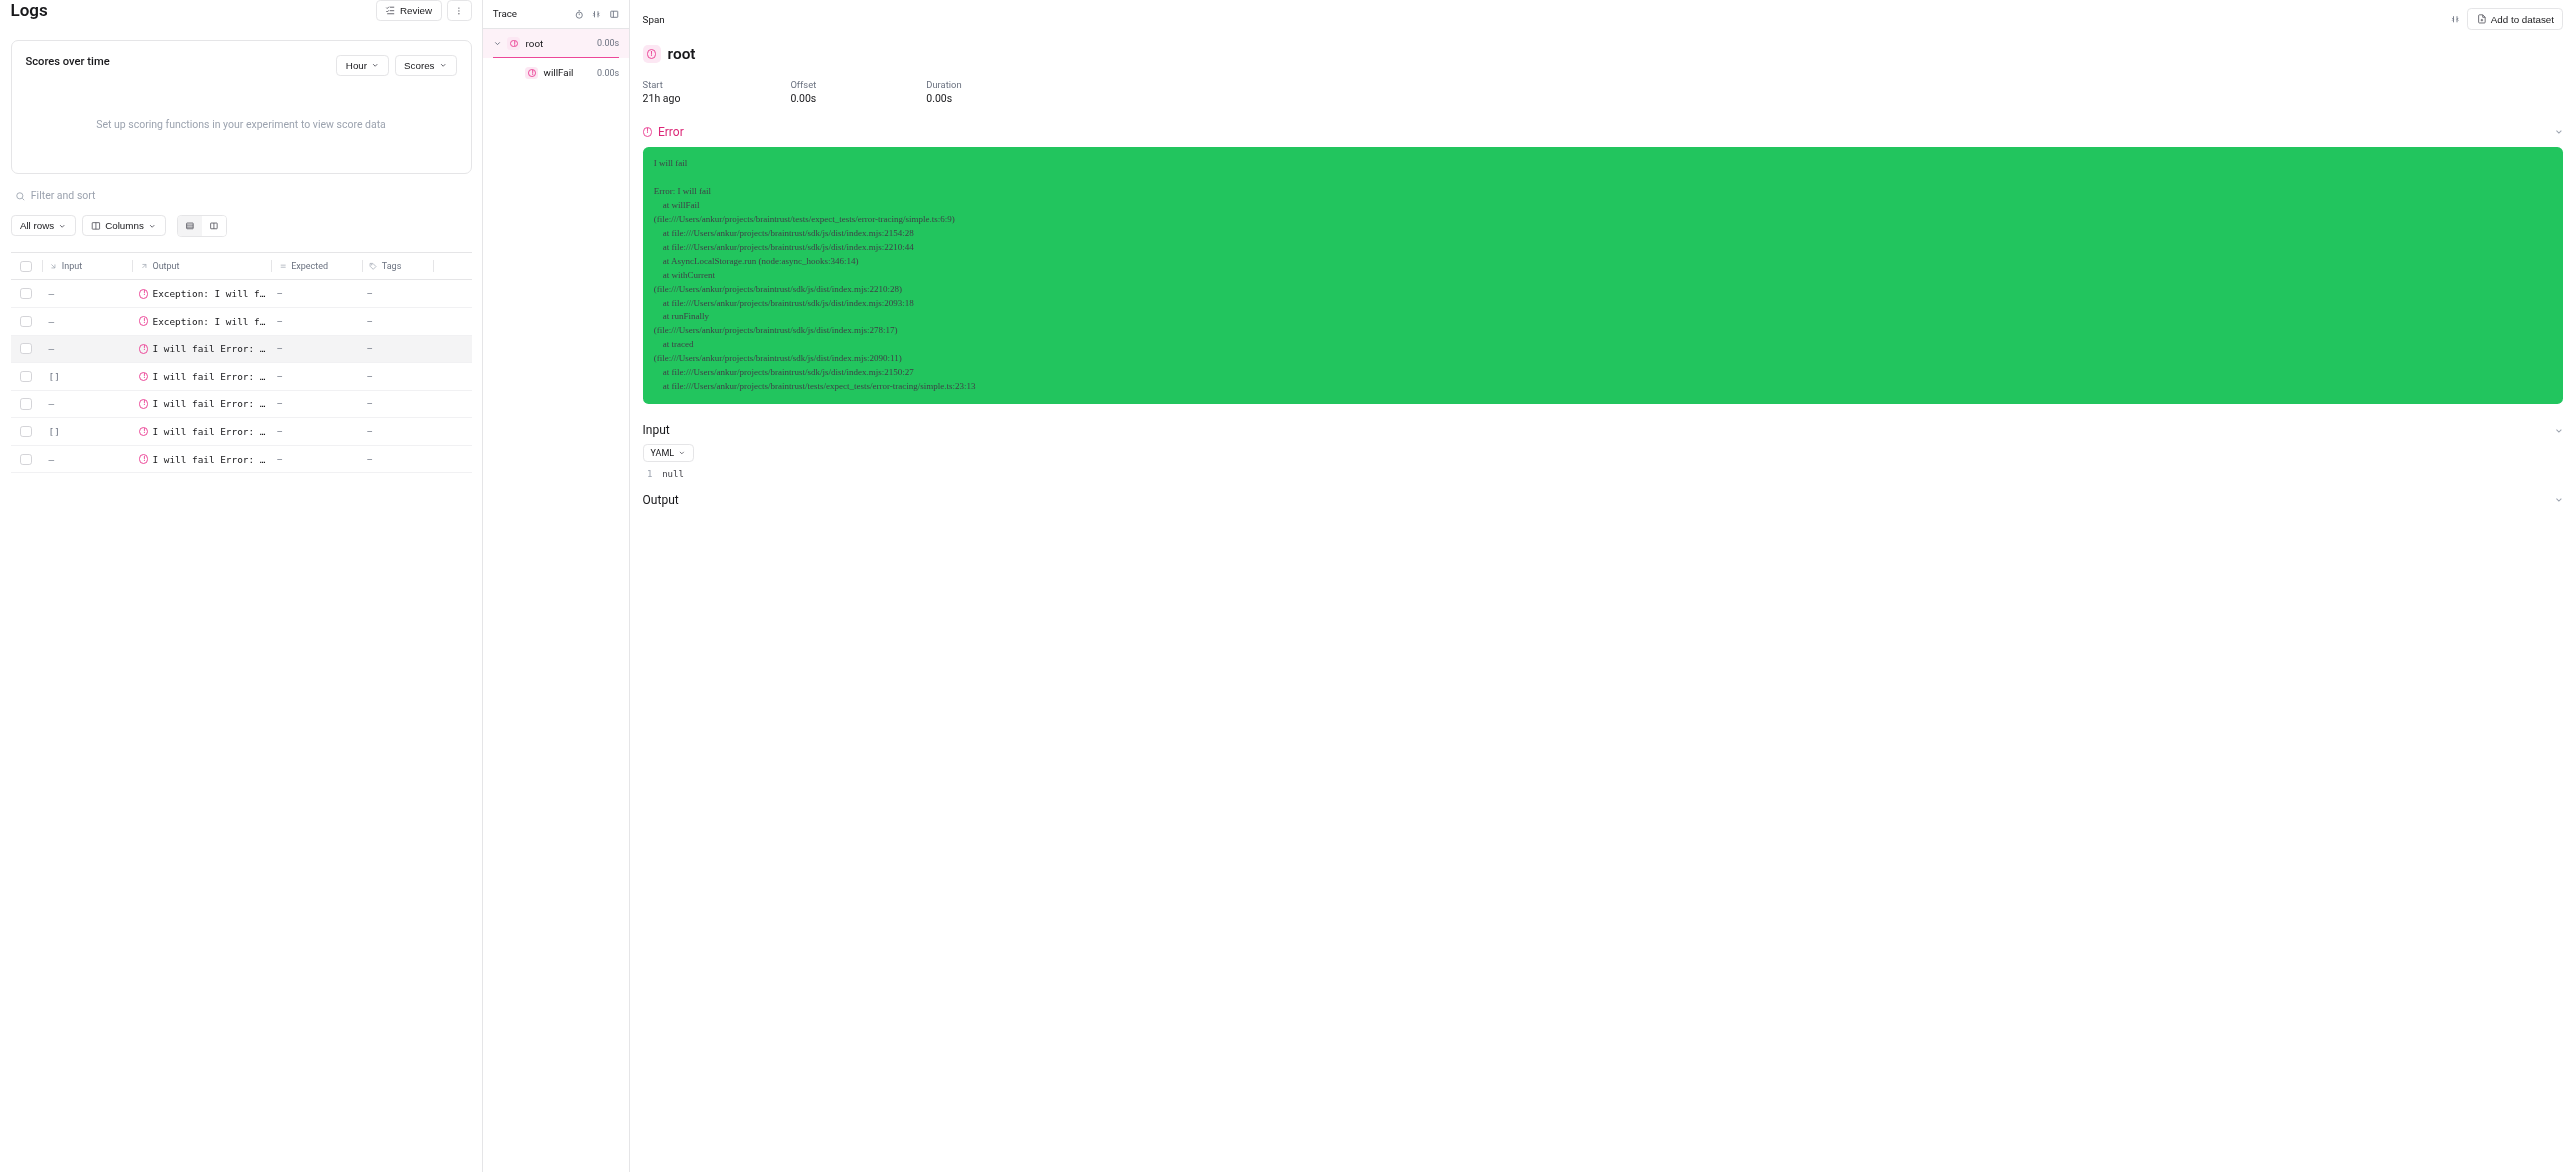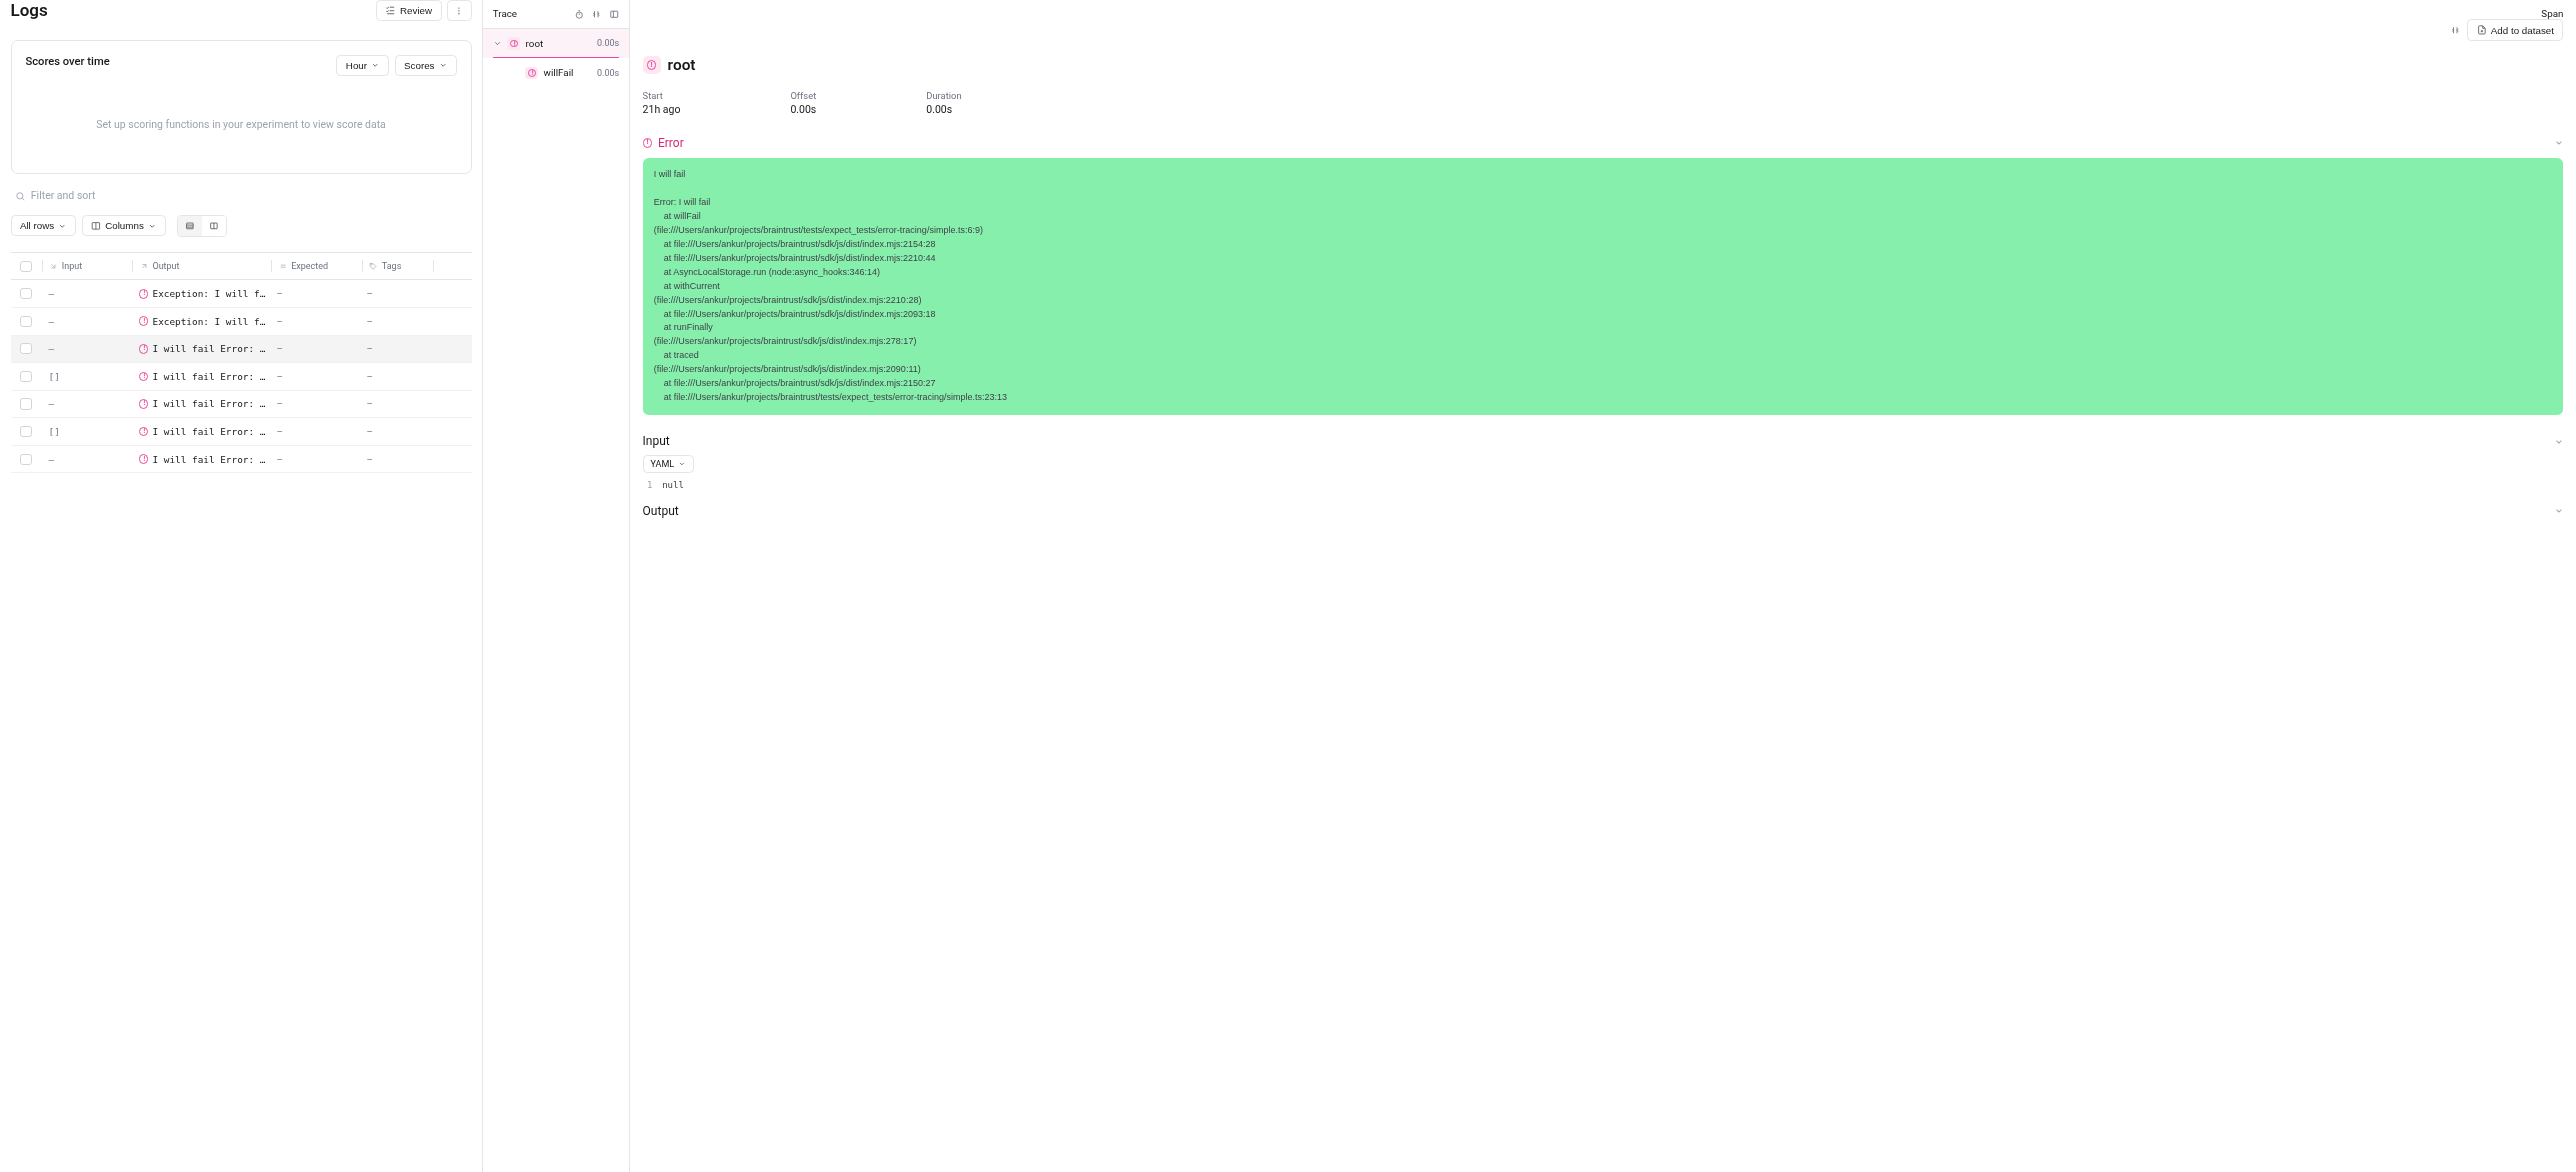--- a/index.html
+++ b/index.html
@@ -60,35 +60,35 @@
 .trace-row.selected { background: #fdf2f8; border-left: 0px; position: relative; }
 .trace-row.selected::after { content:""; position:absolute; left:9.8px; right:9.8px; bottom:0; height:1.4px; background: #ec4899; }
 .trace-row .lbl { display: flex; align-items: center; gap: 5.6px; }
 .trace-row .timing { color: #6b7280; font-size: 9px; }
 .mid-err-badge { width: 12.6px; height: 12.6px; border-radius: 3.5px; background: #fce7f3; display: flex; align-items: center; justify-content: center; }
 .mid-err-badge .err-icon { width: 7.7px; height: 7.7px; }
 .chev { color: #6b7280; }
 .indent { padding-left: 18px; }
 
 
-.span-header-row { display: flex; justify-content: space-between; align-items: flex-end; padding: 8.4px 0; border-bottom: 0px solid #e5e5e7; flex-direction: column; }
+.span-header-row { display: flex; justify-content: space-between; align-items: center; padding: 8.4px 0; border-bottom: 0px solid #e5e5e7; }
 .span-label { font-size: 9.8px; }
 .span-actions { display: flex; gap: 7px; align-items: center; }
 .span-title-row { display: flex; align-items: center; gap: 7px; margin-top: 7px; }
 .span-title { font-size: 15.4px; font-weight: 600; }
 .span-badge { width: 18px; height: 18px; border-radius: 4.9px; background: #fce7f3; display: flex; align-items: center; justify-content: center; }
 .span-badge .err-icon { width: 9.8px; height: 9.8px; }
 .meta-row { display: flex; gap: 110px; margin-top: 15.4px; }
 .meta-item .ml { color: #6b7280; font-size: 9.4px; }
 .meta-item .mv { font-size: 10.5px; margin-top: 2.8px; }
 
 .section-head { display: flex; justify-content: space-between; align-items: center; margin-top: 19.6px; }
 .section-title { display: flex; align-items: center; gap: 5.6px; font-size: 12px; }
 .section-title.err { color: #db2777; }
-.errbox { background: #86efac; border-radius: 5.6px; padding: 9.8px 11.2px; margin-top: 8.4px; font-family: Liberation Sans, sans-serif; font-size: 9px; line-height: 1.55; color: #3f3f46; white-space: pre-wrap; word-break: break-all; }
+.errbox { background: #22c55e; border-radius: 5.6px; padding: 9.8px 11.2px; margin-top: 8.4px; font-family: Liberation Serif, serif; font-size: 9px; line-height: 1.55; color: #3f3f46; white-space: pre-wrap; word-break: break-all; }
 
 .fmt-select { border: 0.7px solid #e5e5e7; border-radius: 4.2px; padding: 2.8px 7px; display: inline-flex; align-items: center; gap: 4.2px; font-size: 9px; margin-top: 7px; cursor: pointer; }
 .codeblock { display: flex; gap: 9.8px; margin-top: 7px; font-family: ui-monospace, Menlo, Consolas, monospace; font-size: 9px; color: #3f3f46; }
 .gutter { color: #9ca3af; text-align: right; width: 9.8px; }
 
 svg { display: block; }
 </style>
 </head>
 <body>
 

